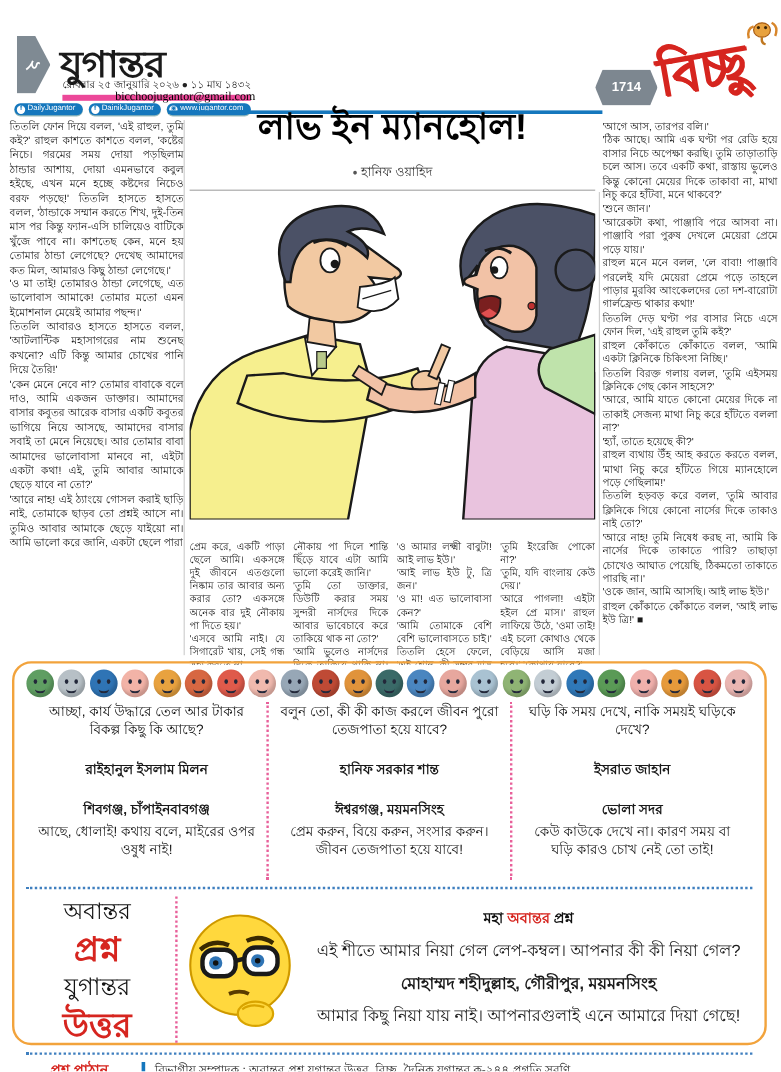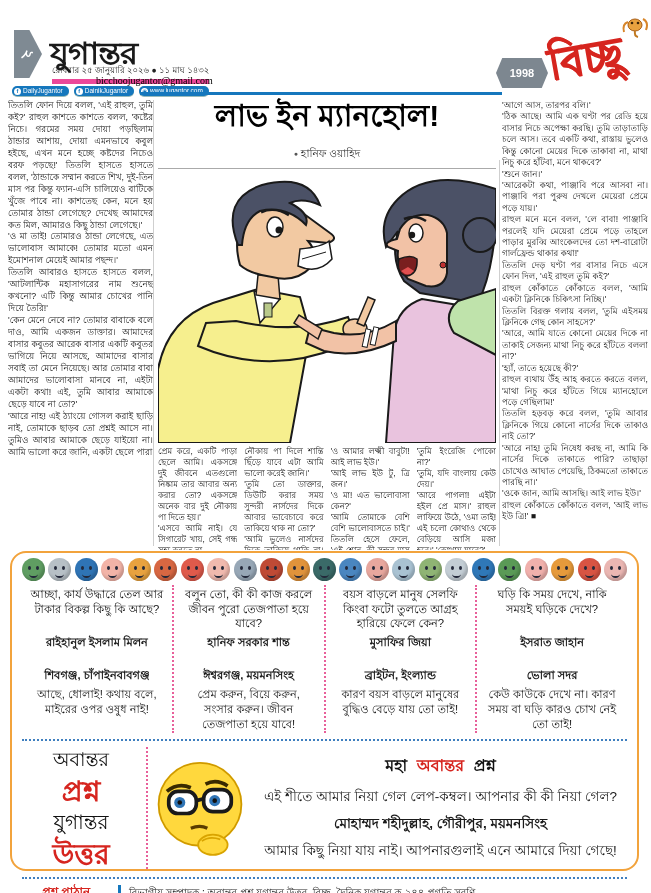--- a/index.html
+++ b/index.html
@@ -27,26 +27,26 @@
                   text-shadow:1px 1px 0 #d6251f;}
   .bichchhu svg{position:absolute;right:-2px;top:-14px;}
 
   
   .vrule{position:absolute;width:1px;background:#cfcfcf;}
   .col-left{position:absolute;left:8px;top:100px;width:145px;height:446px;overflow:hidden;
             font-size:8.8px;line-height:1.36;text-align:justify;}
   .kicker{float:left;width:54px;margin:0 4px 2px 0;text-align:center;}
   .kicker .klabel{color:#d6251f;font-weight:bold;font-size:12.5px;margin-top:1px;}
   .col-left p,.col-right p,.bcol p{margin:0;}
-  .center{position:absolute;left:158px;top:92px;width:338px;}
+  .center{position:absolute;left:158px;top:82px;width:338px;}
   .a-title{font-size:30px;font-weight:bold;text-align:center;color:#000;letter-spacing:0;}
   .a-byline{text-align:center;font-size:10.5px;color:#333;margin-top:3px;padding-bottom:5px;border-bottom:1px solid #aaa;}
   .a-byline .bl{font-size:7px;vertical-align:1px;color:#555;}
   .cartoon{display:block;margin-top:2px;}
-  .bcols{display:flex;gap:7px;margin-top:3px;height:104px;overflow:hidden;justify-content:center;}
+  .bcols{display:flex;gap:7px;margin-top:17px;height:104px;overflow:hidden;justify-content:center;}
   .bcol{flex:1;font-size:8.3px;line-height:1.33;text-align:justify;overflow:hidden;}
   .col-right{position:absolute;left:502px;top:100px;width:146px;height:446px;overflow:hidden;
              font-size:8.6px;line-height:1.33;text-align:justify;}
 
   
   .qa-box{position:absolute;left:10px;top:551px;width:629px;height:320px;border:2px solid #f2a33c;border-radius:16px;
           box-sizing:border-box;padding:5px 10px 6px;display:flex;flex-direction:column;}
   .faces{display:flex;justify-content:space-between;align-items:center;height:26px;}
   .face{width:23px;height:23px;border-radius:50%;position:relative;flex:0 0 auto;
         box-shadow:inset -2px -3px 3px rgba(0,0,0,.18);}
@@ -63,21 +63,21 @@
   .bluedot{border-top:2px dotted #3f7fbf;margin:6px 0 4px;}
   .bottom-row{display:flex;align-items:stretch;justify-content:flex-end;}
   .bt-left{width:118px;text-align:center;display:flex;flex-direction:column;justify-content:center;gap:0;}
   .bt-left .t1{font-size:19px;color:#111;}
   .bt-left .t2{font-size:28px;font-weight:900;color:#d6251f;line-height:1.05;}
   .bt-left .t3{font-size:20px;color:#111;}
   .bt-left .t4{font-size:28px;font-weight:700;color:#d6251f;line-height:1.1;}
   .bt-sep{border-left:2px dotted #e8609a;margin:2px 6px;}
   .bt-main{flex:1;display:flex;align-items:center;gap:8px;}
   .bt-content{flex:1;text-align:center;}
-  .mega-title{font-size:16px;font-weight:bold;color:#111;font-family:Liberation Mono, monospace;}
+  .mega-title{font-size:12px;font-weight:bold;color:#111;}
   .mega-title .red{color:#d6251f;}
   .mega-q{font-size:13.5px;margin-top:6px;}
   .mega-n{font-size:13.5px;font-weight:bold;margin-top:4px;}
   .mega-a{font-size:13.5px;margin-top:4px;}
   .footer-row{display:flex;align-items:center;gap:8px;margin-top:2px;}
   .send{width:88px;text-align:center;color:#d6251f;font-weight:bold;font-size:12px;line-height:1.25;}
   .fbar{width:3px;align-self:stretch;background:#1577bd;}
   .addr{flex:1;font-size:10px;line-height:1.5;color:#222;}
 </style>
 </head>
@@ -100,21 +100,21 @@
       <i>f</i>
       <span>DainikJugantor</span>
     </div>
     <div class="badge">
       <i>◉</i>
       <span>www.jugantor.com</span>
     </div>
   </div>
   <div class="hrule"></div>
   <div class="issuehex">
-    <span>1998</span>
+    <span>1714</span>
   </div>
   <div class="bichchhu">
     <span class="word">বিচ্ছু</span>
     <svg width="30" height="26" viewBox="0 0 30 26">
       <path d="M4 20 Q2 12 8 10" stroke="#d8862a" stroke-width="2" fill="none"></path>
       <path d="M26 18 Q29 10 23 7" stroke="#d8862a" stroke-width="2" fill="none"></path>
       <ellipse cx="15" cy="13" rx="7" ry="6" fill="#e8a23f" stroke="#a85c14"></ellipse>
       <circle cx="12" cy="11" r="1.3" fill="#3a2408"></circle>
       <circle cx="18" cy="11" r="1.3" fill="#3a2408"></circle>
       <path d="M15 19 Q14 24 18 25" stroke="#c07820" stroke-width="2" fill="none"></path>
@@ -355,26 +355,20 @@
           <div class="qa-q">আচ্ছা, কার্য উদ্ধারে তেল আর টাকার বিকল্প কিছু কি আছে?</div>
           <div class="qa-n">রাইহানুল ইসলাম মিলন</div>
           <div class="qa-l">শিবগঞ্জ, চাঁপাইনবাবগঞ্জ</div>
           <div class="qa-a">আছে, ধোলাই! কথায় বলে, মাইরের ওপর ওষুধ নাই!</div>
         </div>
         <div class="qa-col">
           <div class="qa-q">বলুন তো, কী কী কাজ করলে জীবন পুরো তেজপাতা হয়ে যাবে?</div>
           <div class="qa-n">হানিফ সরকার শান্ত</div>
           <div class="qa-l">ঈশ্বরগঞ্জ, ময়মনসিংহ</div>
           <div class="qa-a">প্রেম করুন, বিয়ে করুন, সংসার করুন। জীবন তেজপাতা হয়ে যাবে!</div>
-        </div>
-        <div class="qa-col">
-          <div class="qa-q">বয়স বাড়লে মানুষ সেলফি কিংবা ফটো তুলতে আগ্রহ হারিয়ে ফেলে কেন?</div>
-          <div class="qa-n">মুসাফির জিয়া</div>
-          <div class="qa-l">ব্রাইটন, ইংল্যান্ড</div>
-          <div class="qa-a">কারণ বয়স বাড়লে মানুষের বুদ্ধিও বেড়ে যায় তো তাই!</div>
         </div>
         <div class="qa-col">
           <div class="qa-q">ঘড়ি কি সময় দেখে, নাকি সময়ই ঘড়িকে দেখে?</div>
           <div class="qa-n">ইসরাত জাহান</div>
           <div class="qa-l">ভোলা সদর</div>
           <div class="qa-a">কেউ কাউকে দেখে না। কারণ সময় বা ঘড়ি কারও চোখ নেই তো তাই!</div>
         </div>
       </div>
 
     <div class="bluedot"></div>

